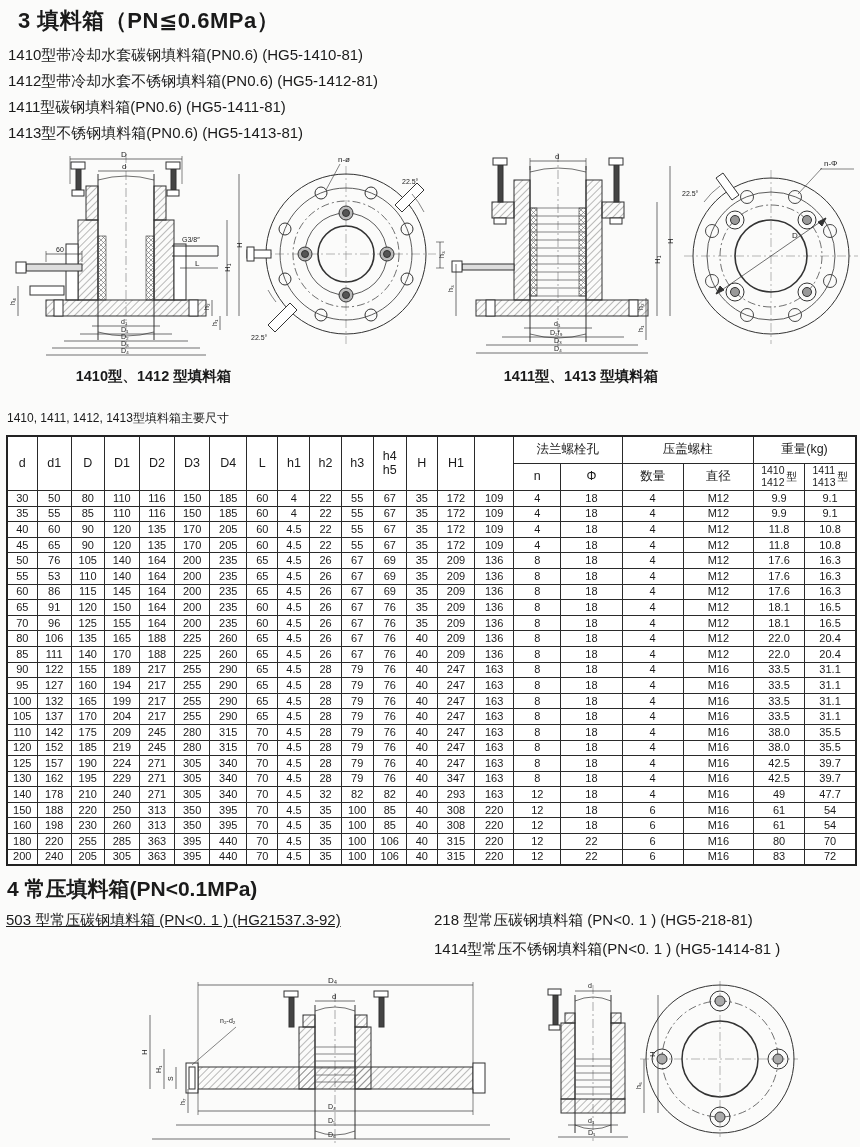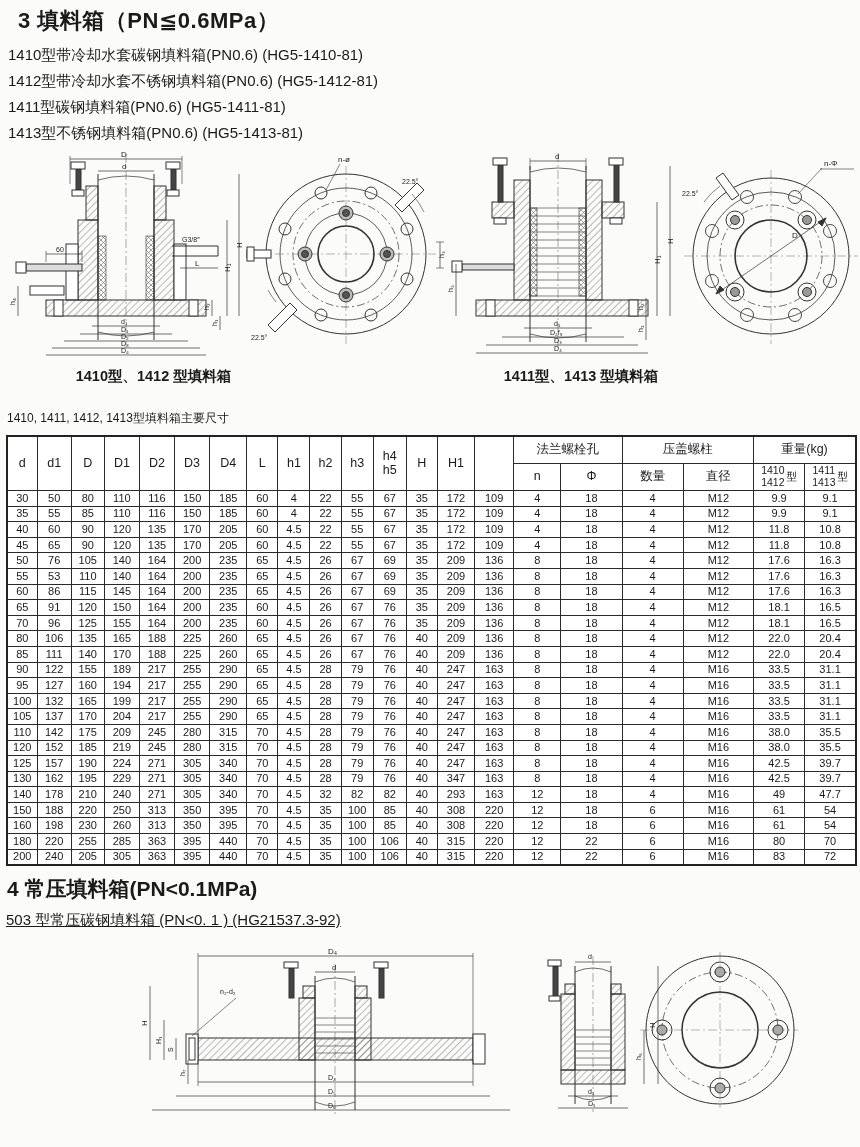--- a/index.html
+++ b/index.html
@@ -915,20 +915,22 @@
       </tbody>
   </table>
 
   <div class="s4-title">4 常压填料箱(PN&lt;0.1MPa)</div>
 
   <div class="p4">
     <div class="colL">
       <p>503 型常压碳钢填料箱 (PN&lt;0. 1 ) (HG21537.3-92)</p>
     </div>
     <div class="colR">
+      <p>218 型常压碳钢填料箱 (PN&lt;0. 1 ) (HG5-218-81)</p>
+      <p>1414型常压不锈钢填料箱(PN&lt;0. 1 ) (HG5-1414-81 )</p>
     </div>
   </div>
 
   <div class="bottom-drawing">
     <svg class="dwg" viewBox="0 0 672 180" width="672" height="180">
       <defs>
         <pattern id="hE" width="5" height="5" patternTransform="rotate(45)" patternUnits="userSpaceOnUse">
           <line x1="0" y1="0" x2="0" y2="5" stroke="#555" stroke-width="0.8"></line>
         </pattern>
         <pattern id="xE" width="5" height="5" patternUnits="userSpaceOnUse">

